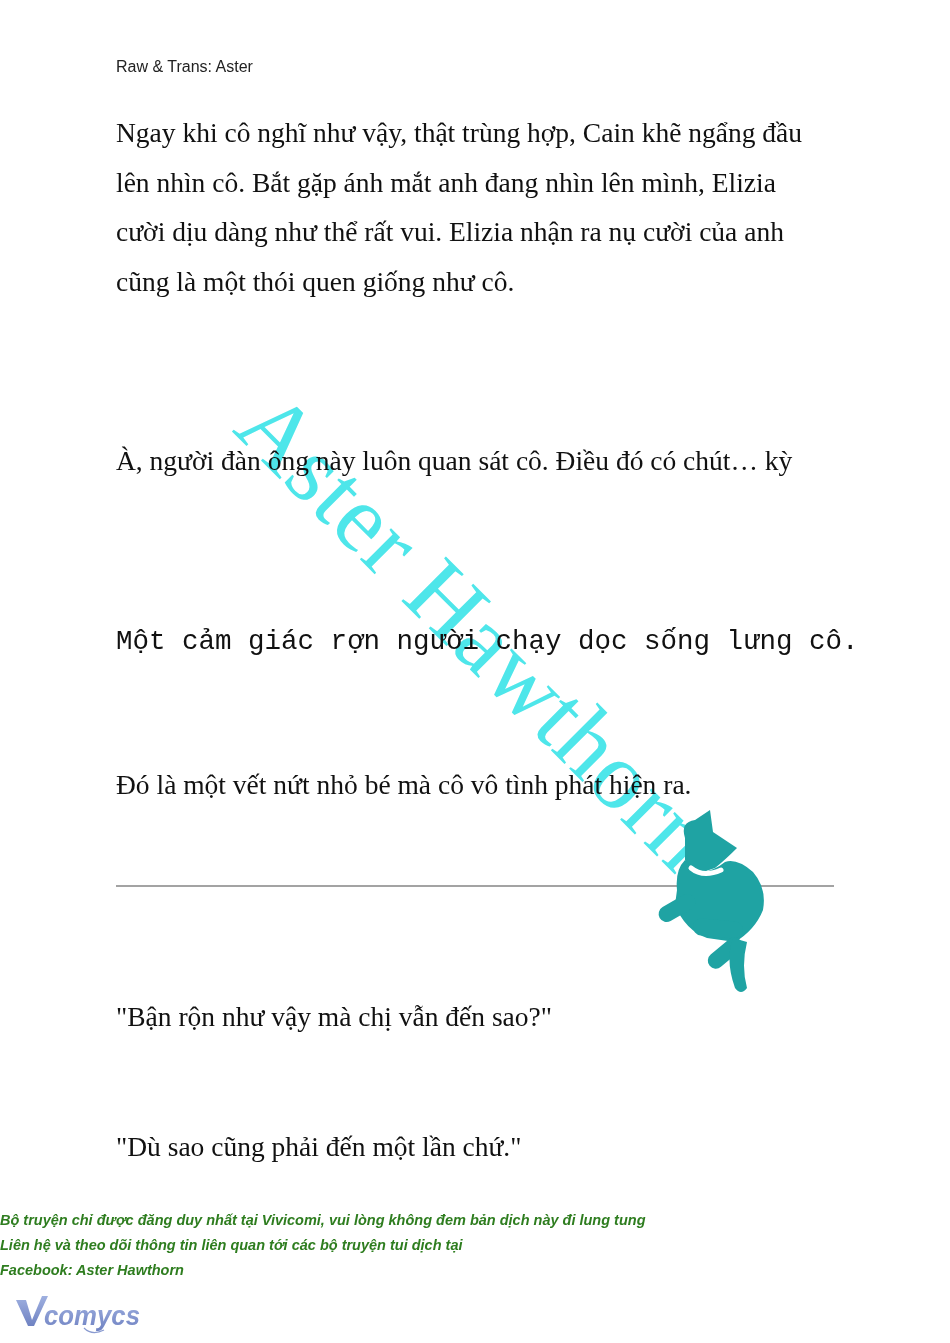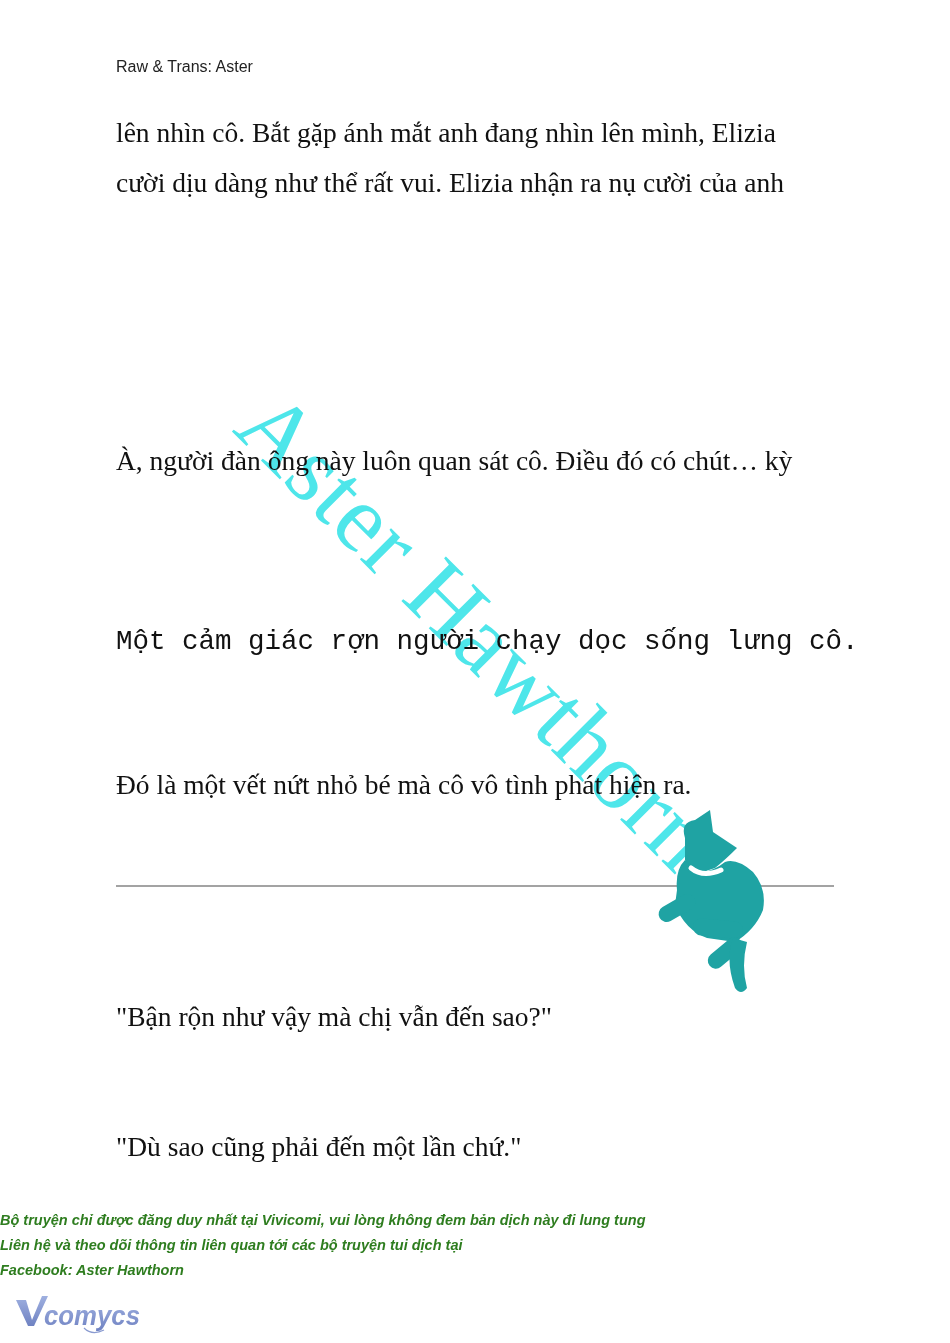--- a/index.html
+++ b/index.html
@@ -99,22 +99,24 @@
 </head>
 <body>
 
 <div class="page">
 
   <div class="header-credit">Raw &amp; Trans: Aster</div>
 
   <div class="watermark">Aster Hawthorn</div>
 
   <div class="body-text" style="top:108px;">
+    <span class="para-line">Ngay khi cô nghĩ như vậy, thật trùng hợp, Cain khẽ ngẩng đầu</span>
     <span class="para-line">lên nhìn cô. Bắt gặp ánh mắt anh đang nhìn lên mình, Elizia</span>
     <span class="para-line">cười dịu dàng như thể rất vui. Elizia nhận ra nụ cười của anh</span>
+    <span class="para-line">cũng là một thói quen giống như cô.</span>
   </div>
 
   <div class="body-text" style="top:436px;">
     <span class="para-line">À, người đàn ông này luôn quan sát cô. Điều đó có chút… kỳ</span>
   </div>
 
   <div class="body-text" style="top:617px;font-family:Liberation Mono, monospace;">
     <span class="para-line">Một cảm giác rợn người chạy dọc sống lưng cô.</span>
   </div>
 

